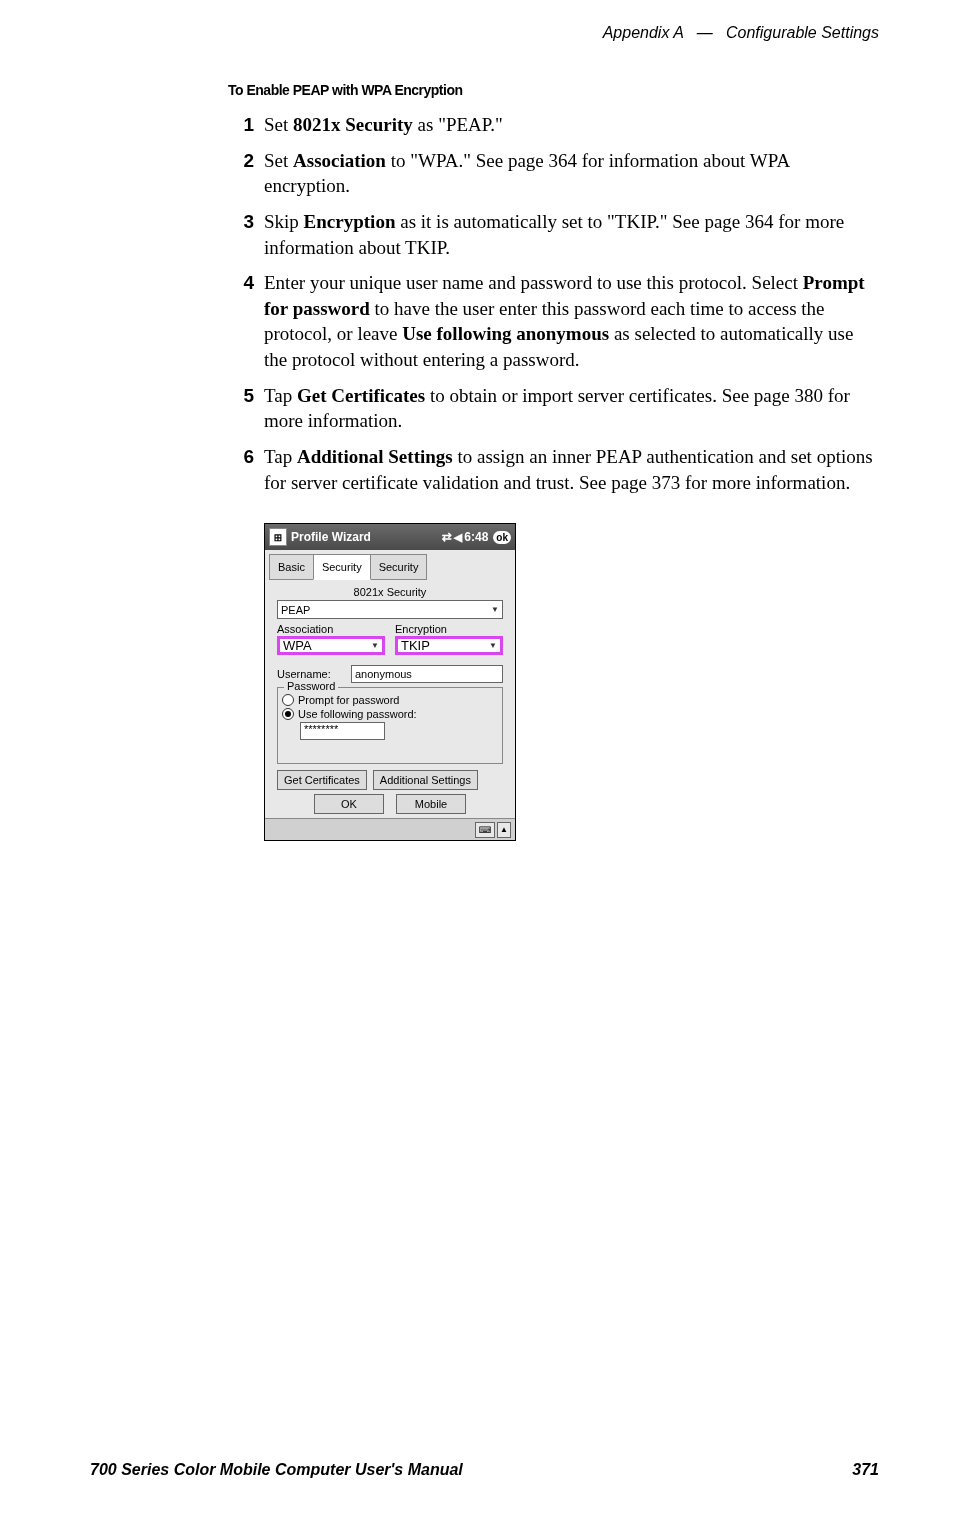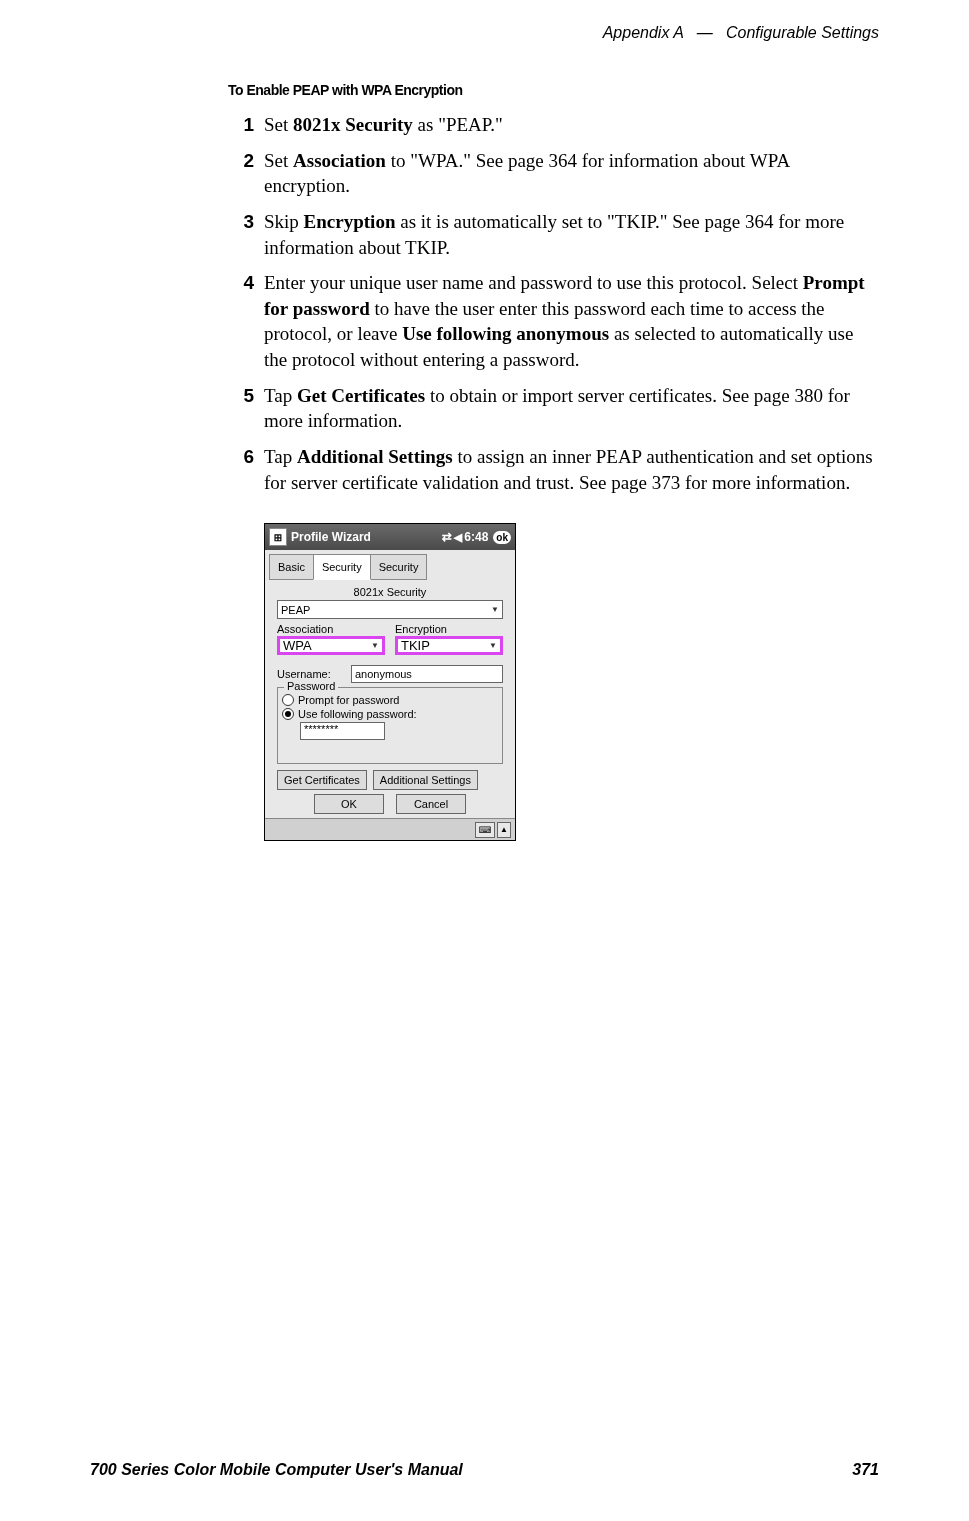--- a/index.html
+++ b/index.html
@@ -412,21 +412,21 @@
             <span>********</span>
           </div>
         </div>
         <div class="btn-row">
           <div class="wbtn">Get Certificates</div>
           <div class="wbtn">Additional Settings</div>
         </div>
       </div>
       <div class="bottom-btns">
         <div class="wbtn">OK</div>
-        <div class="wbtn">Cancel</div>
+        <div class="wbtn">Mobile</div>
       </div>
       <div class="sip-bar">
         <div class="kbd-icon">⌨</div>
         <div class="up-arrow">▲</div>
       </div>
     </div>
   </div>
 </div>
 
 <div class="footer">

